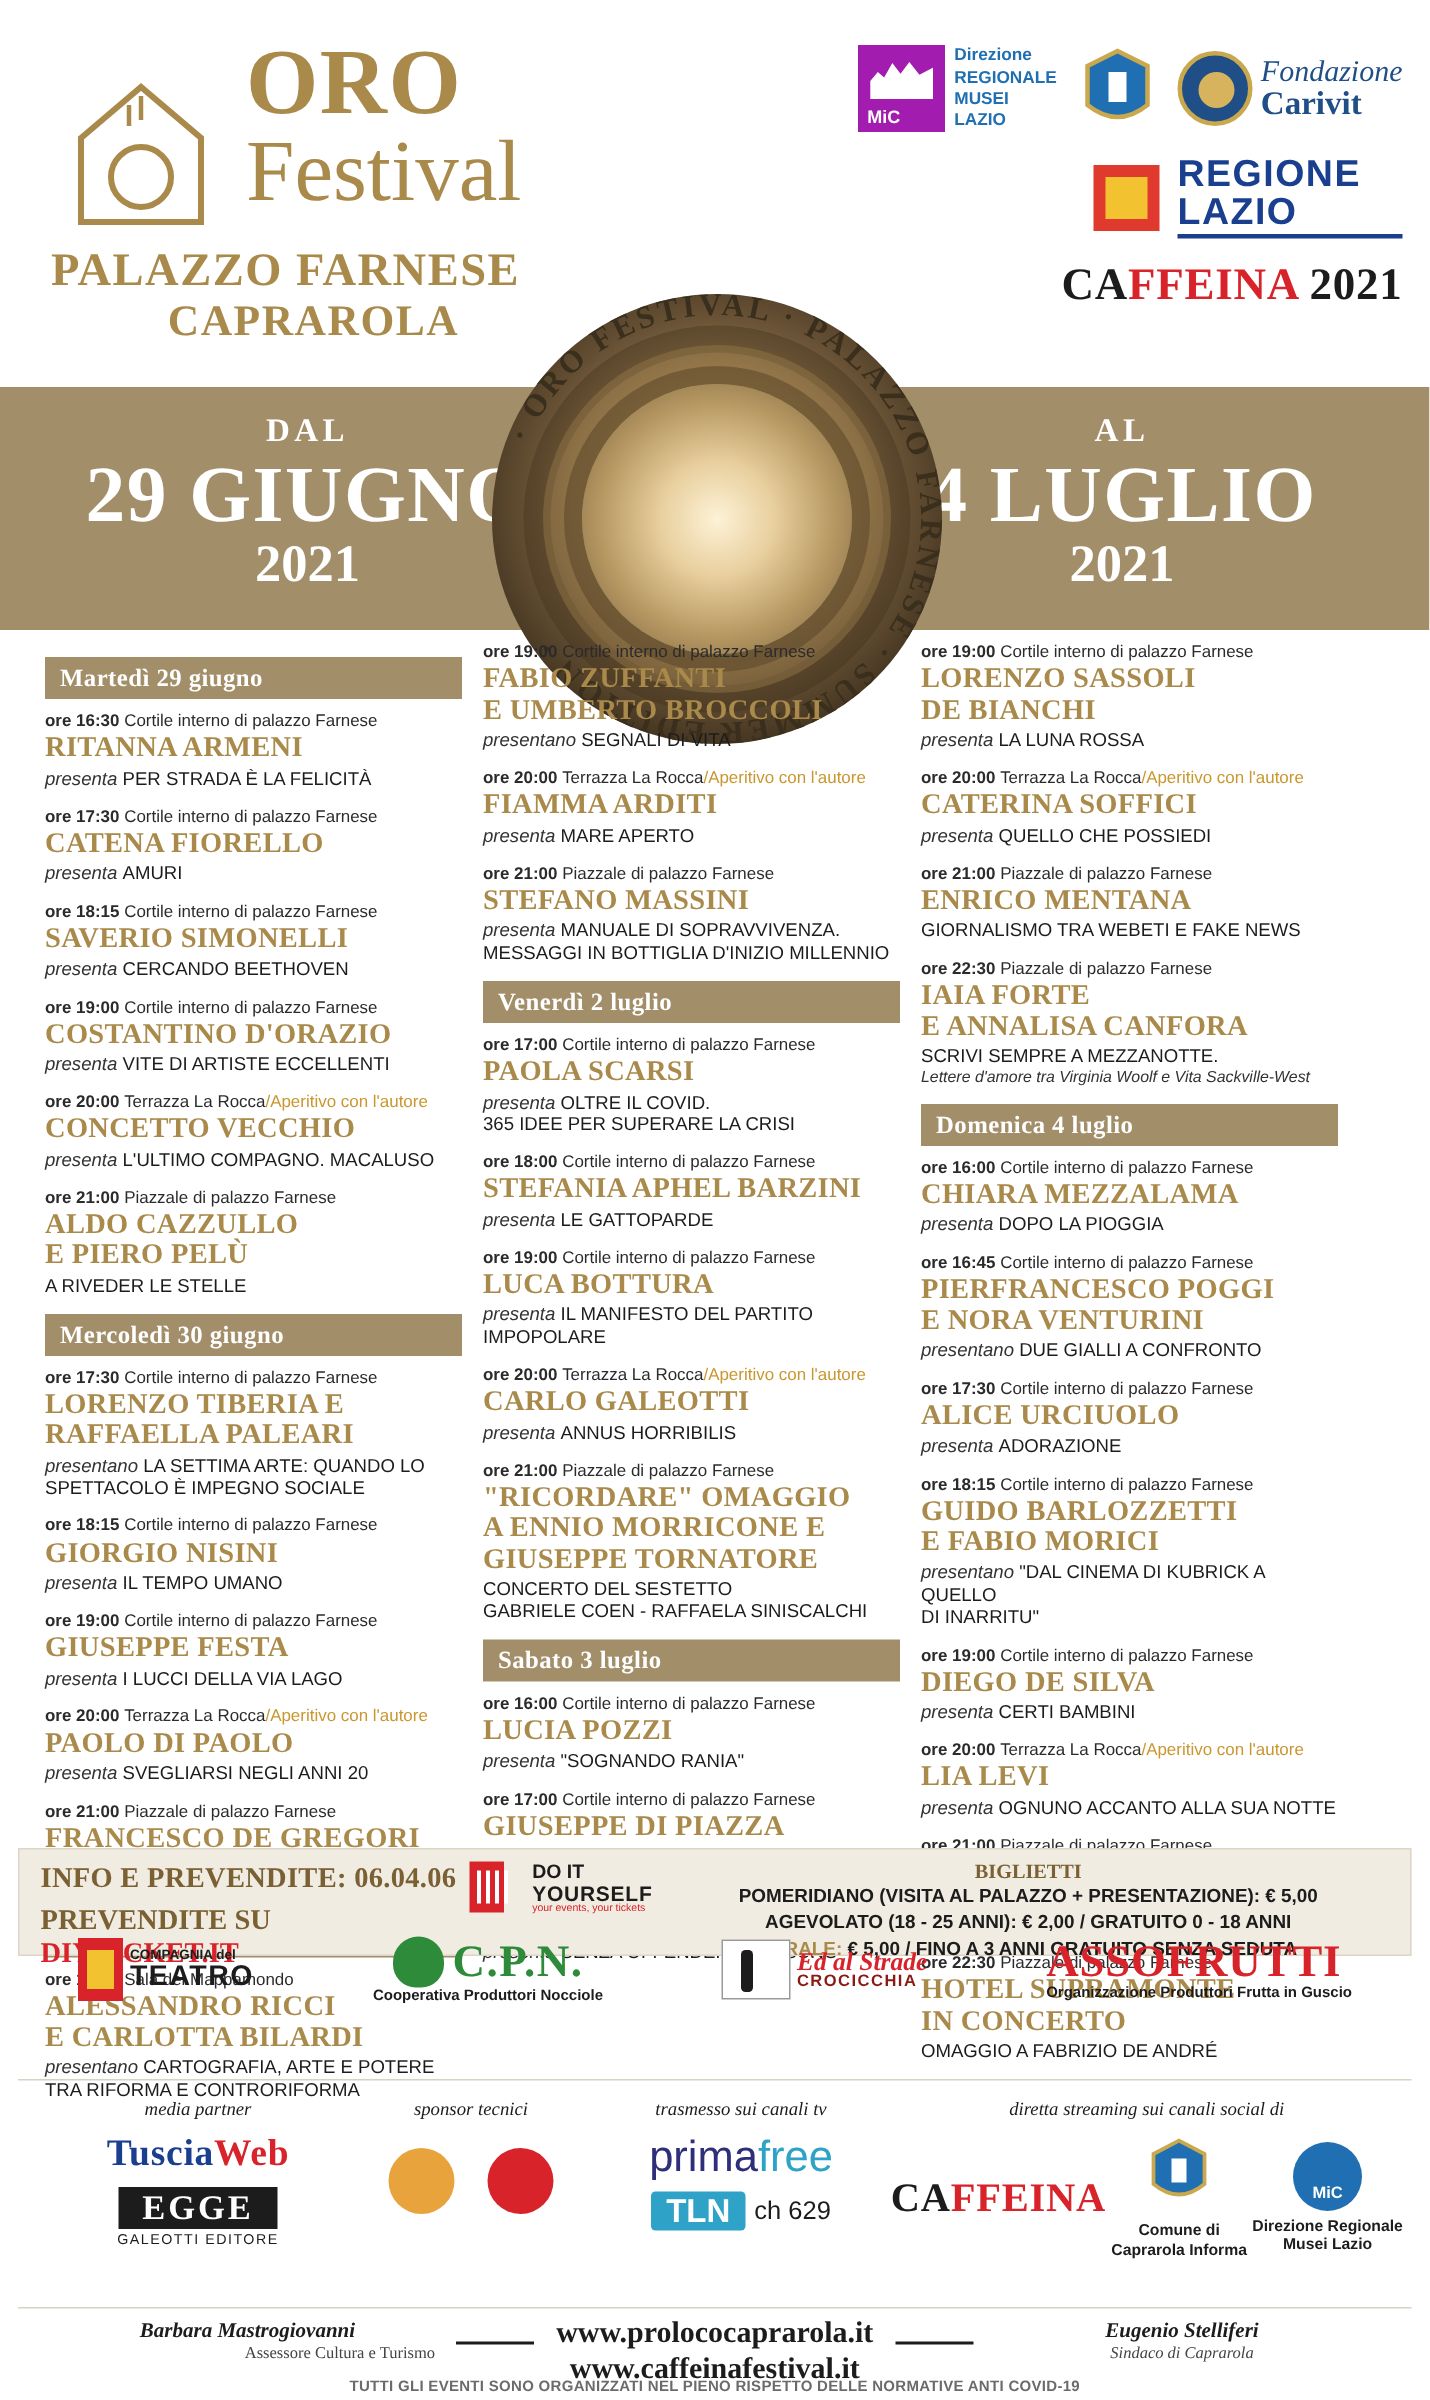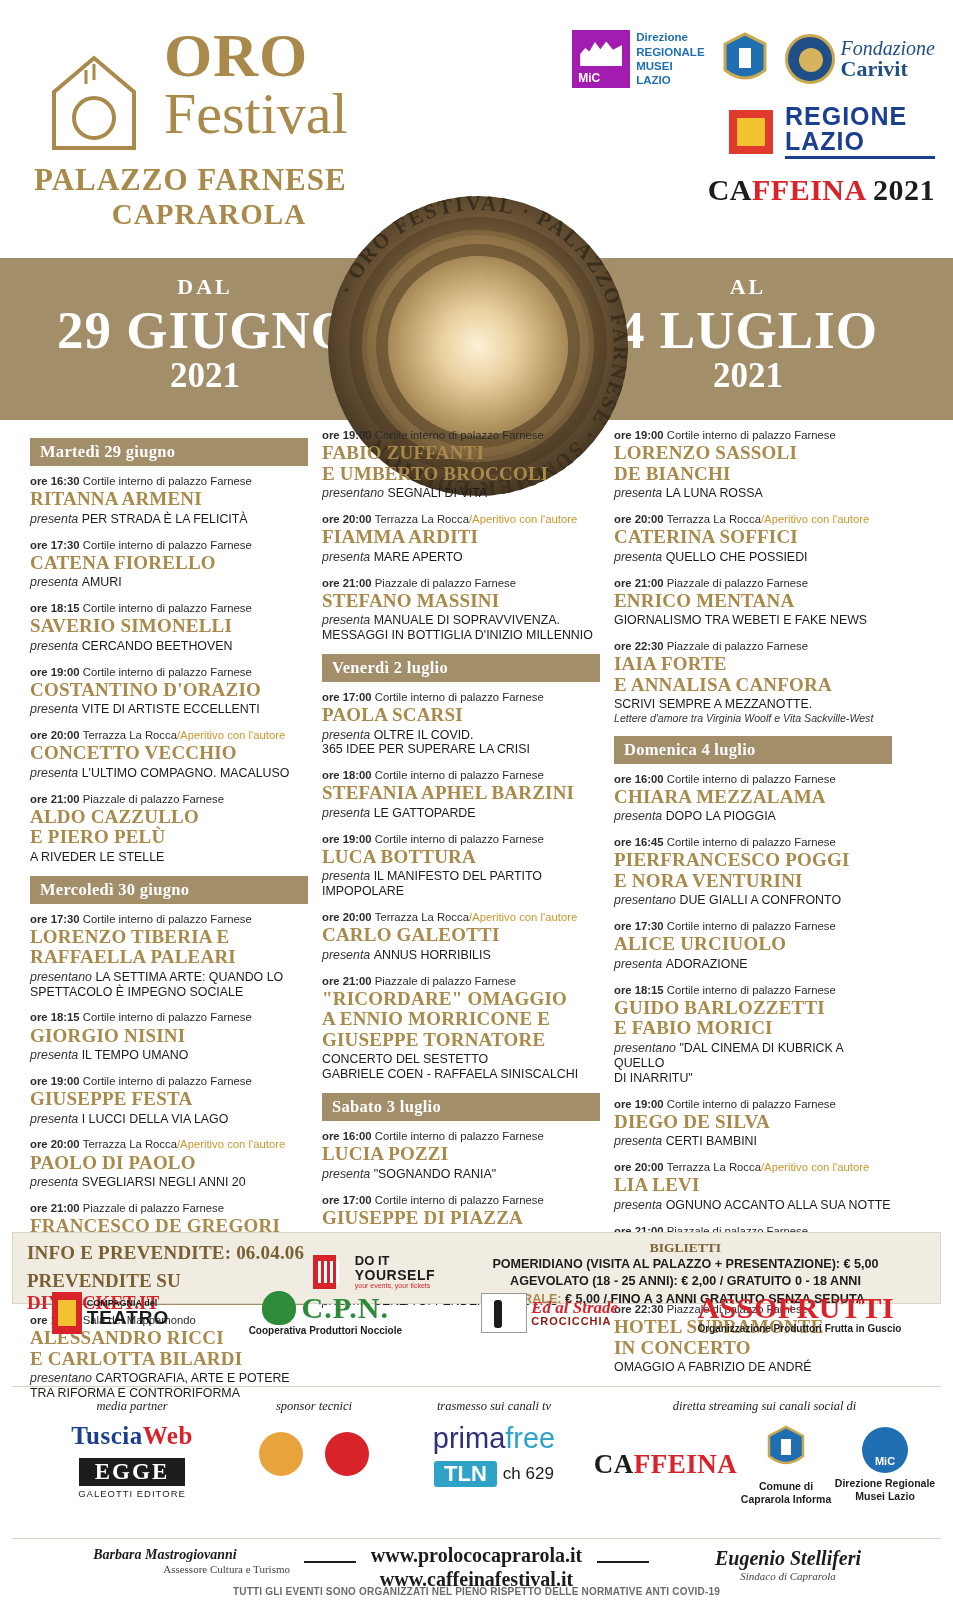--- a/index.html
+++ b/index.html
@@ -115,21 +115,21 @@
   .ev .desc i { font-style:italic; color:#333; }
   .ev .note { font-size:10.6px; font-style:italic; color:#333; line-height:1.2; }
   .ev .plain { font-size:12.4px; color:#1c1c1c; line-height:1.2; margin-top:2px; }
 
   
   .tickets { position:absolute; left:12px; top:1232px; width:929px; height:72px; background:#f0ece1; border:1px solid #ddd6c6; display:flex; }
   .tk-left { width:300px; padding:9px 4px 0 14px; }
   .tk-left .l1 { font-family:"Liberation Serif", serif; font-weight:bold; font-size:19px; color:#7a6033; letter-spacing:0.2px; }
   .tk-left .l2 { font-family:"Liberation Serif", serif; font-weight:bold; font-size:19px; color:#7a6033; margin-top:6px; }
   .tk-left .l2 .red { color:#d8232a; }
-  .diy { width:122px; display:flex; align-items:center; gap:19px; padding-top:8px; }
+  .diy { width:122px; display:flex; gap:19px; padding-top:8px; }
   .diy-sq { width:34px; height:34px; background:#d8232a; position:relative; }
   .diy-sq:after{content:"";position:absolute;left:5px;top:6px;width:24px;height:22px;
     background:repeating-linear-gradient(90deg,#fff 0 3px,transparent 3px 6px);}
   .diy-txt { line-height:1.05; }
   .diy-txt .d1 { font-size:13px; font-weight:bold; color:#1c1c1c; }
   .diy-txt .d2 { font-size:14px; font-weight:bold; color:#1c1c1c; letter-spacing:0.5px; }
   .diy-txt .d3 { font-size:7px; color:#d8232a; }
   .tk-right { flex:1; padding:7px 10px 0 6px; text-align:center; }
   .tk-right .t-h { font-family:"Liberation Serif", serif; font-weight:bold; font-size:13.5px; color:#7a6033; }
   .tk-right .t-r { font-size:12.6px; font-weight:bold; color:#1c1c1c; line-height:1.38; }
@@ -180,21 +180,21 @@
   .micblue:after{content:"MiC";position:absolute;left:0;right:0;bottom:6px;color:#fff;font-size:11px;font-weight:bold;}
   .sponsor-circle { width:44px; height:44px; border-radius:50%; background:#e8a33d; display:inline-block; }
   .sponsor-circle2 { width:44px; height:44px; border-radius:50%; background:#d8232a; display:inline-block; }
 
   
   .footer { position:absolute; left:12px; top:1538px; width:929px; height:62px; border-top:1px solid #d8d2c4; }
   .f-left { position:absolute; left:28px; top:8px; width:250px; text-align:center; }
   .f-left .n { font-family:"Liberation Serif", serif; font-size:14px; font-weight:bold; font-style:italic; color:#1c1c1c; }
   .f-left .r { font-family:"Liberation Serif", serif; font-size:11px; color:#444;text-align:right; }
   .f-right { position:absolute; right:28px; top:8px; width:250px; text-align:center; }
-  .f-right .n { font-family:"Liberation Serif", serif; font-size:20px; font-weight:bold; font-style:italic; color:#1c1c1c; }
+  .f-right .n { font-family:"Liberation Serif", serif; font-size:14px; font-weight:bold; font-style:italic; color:#1c1c1c; }
   .f-right .r { font-family:"Liberation Serif", serif; font-size:11px; font-style:italic; color:#444; }
   .f-center { position:absolute; left:50%; transform:translateX(-50%); top:4px; text-align:center; }
   .f-center a, .f-center .url { display:block; font-family:"Liberation Serif", serif; font-size:20px; font-weight:bold; color:#1c1c1c; text-decoration:none; line-height:1.22; }
   .disclaimer { position:absolute; left:0; right:0; bottom:3px; text-align:center; font-size:10px; font-weight:bold; color:#6b6b6b; letter-spacing:0.2px; }
   .rule-l { position:absolute; left:292px; top:22px; width:52px; height:2px; background:#1c1c1c; }
   .rule-r { position:absolute; right:292px; top:22px; width:52px; height:2px; background:#1c1c1c; }
 </style>
 </head>
 <body>
 

